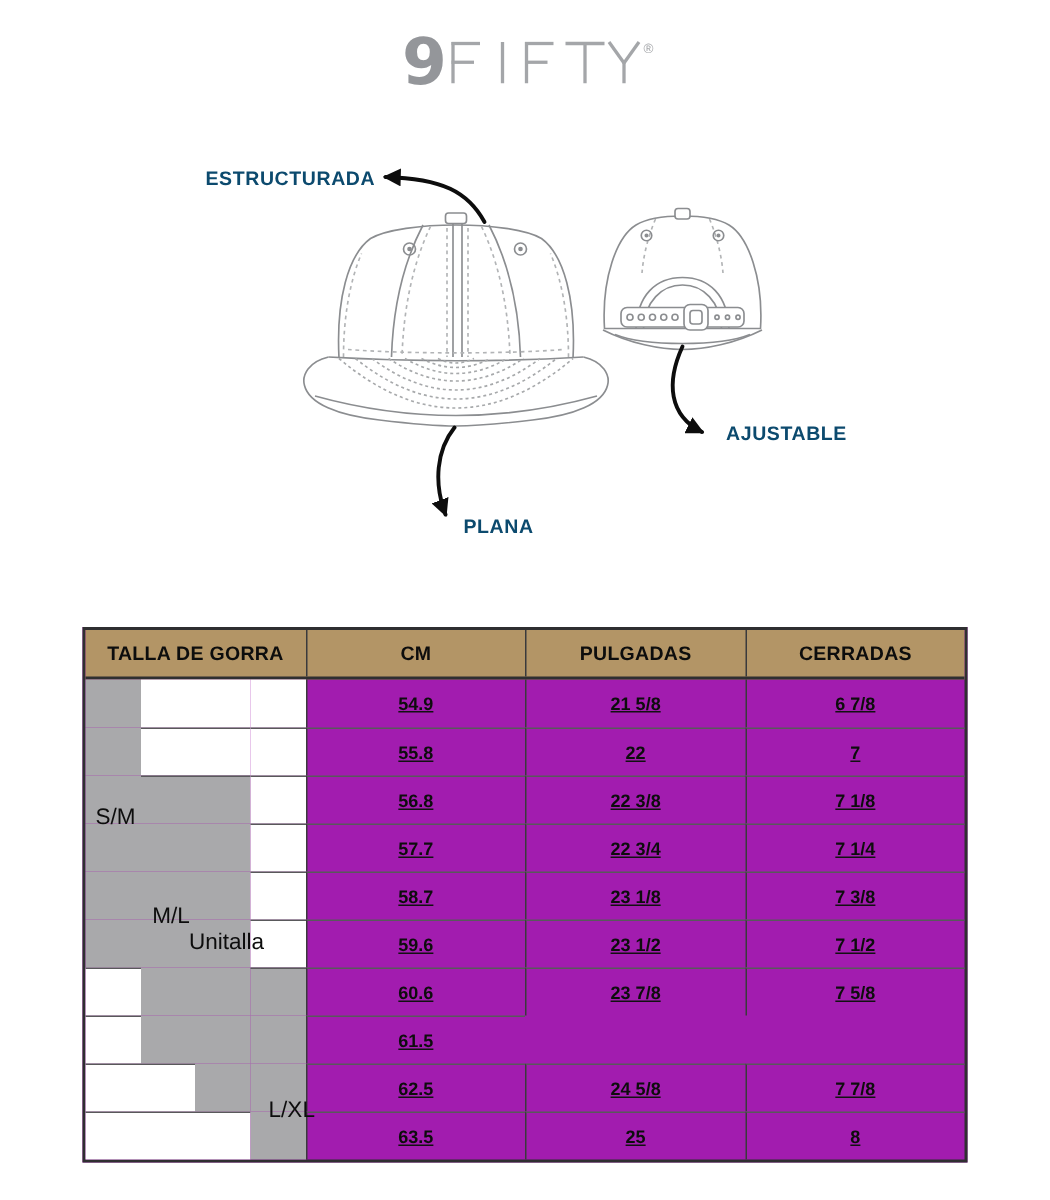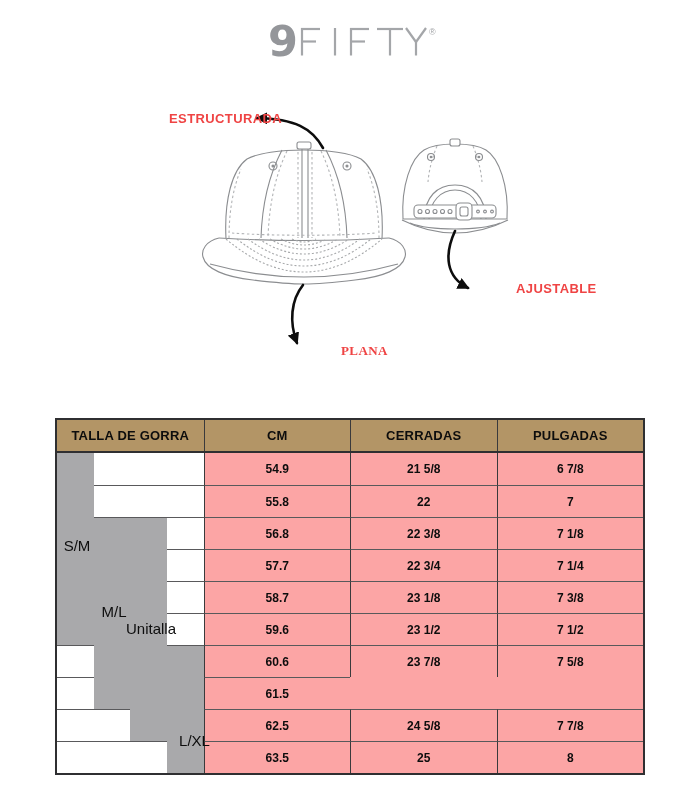--- a/index.html
+++ b/index.html
@@ -3,36 +3,35 @@
 <meta charset="utf-8">
 <style>
   * { margin:0; padding:0; box-sizing:border-box; }
   html,body { background:#ffffff; }
   #stage {
     position:relative; width:700px; height:800px; background:#fff;
     font-family:"Liberation Sans", sans-serif; overflow:hidden; color:#111;
   }
   svg { position:absolute; left:0; top:0; }
   .dlabel {
-    position:absolute; font-weight:bold; font-size:13px; letter-spacing:.4px; color:#ef4444;
+    position:absolute; font-weight:bold; font-size:13px; letter-spacing:.4px; color:#0c4a6e;
     white-space:nowrap;
-    margin-left:32px;
   }
   
   #sizetable {
     position:absolute; left:55px; top:418px; width:590px;
-    border:2px solid var(--outer,#2f2f31); background:#fca5a5;
+    border:2px solid var(--outer,#2f2f31); background:#a21caf;
   }
   .thead { display:flex; height:33px; background:var(--header-bg,#b39566);
            border-bottom:2px solid var(--outer,#2f2f31); }
   .hcell { width:25%; display:flex; align-items:center; justify-content:center;
            font-weight:bold; font-size:13px; letter-spacing:.2px; color:#0d0d0d;
            border-left:1px solid #3a3a3c; }
   .hcell:first-child { border-left:none; }
-  .trow { display:flex; height:32px; }
+  .trow { display:flex; height:32px;text-decoration:underline; }
   .sizecell { width:25%; display:flex; }
   .sub { flex:1; border-top:1px solid transparent; background:#fff; }
   .sub.g { background:var(--bar-gray,#a9a9ab); }
   .sub.line { border-top-color:var(--grid,#59595b); }
   .vcell { width:25%; border-left:1px solid #3a3a3c; display:flex; align-items:center;
            justify-content:center; font-weight:bold; font-size:12px; color:#0d0d0d; }
   .vcell.hline { border-top:1px solid var(--grid,#59595b); }
   .sizelabel { position:absolute; transform:translate(-50%,-50%); font-weight:normal;
                font-size:15px; color:#0d0d0d; white-space:nowrap; }
 </style>
@@ -142,28 +141,28 @@
 
     <g stroke="#0d0d0d" stroke-width="2.6" fill="none" stroke-linecap="round">
       <path d="M323 148 C 312 128 295 119 257 118" marker-end="url(#ah)"></path>
       <path d="M455 231 C 444 255 446 277 468 288" marker-end="url(#ah)"></path>
       <path d="M303 285 C 291 300 289 322 297 343" marker-end="url(#ah)"></path>
     </g>
   </svg>
 
   <div class="dlabel" style="left:137px; top:111px;">ESTRUCTURADA</div>
   <div class="dlabel" style="left:484px; top:281px;">AJUSTABLE</div>
-  <div class="dlabel" style="left:309px; top:343px;font-family:Liberation Serif, serif;">PLANA</div>
+  <div class="dlabel" style="left:309px; top:343px;">PLANA</div>
 
   <div id="sizetable">
     <div class="thead">
       <div class="hcell">TALLA DE GORRA</div>
       <div class="hcell">CM</div>
+      <div class="hcell">PULGADAS</div>
       <div class="hcell">CERRADAS</div>
-      <div class="hcell">PULGADAS</div>
     </div>
     <div>
         <div class="trow">
           <div class="tcell sizecell">
             <span class="sub g"></span>
             <span class="sub w"></span>
             <span class="sub w"></span>
             <span class="sub w"></span>
           </div>
           <div class="vcell">54.9</div>

